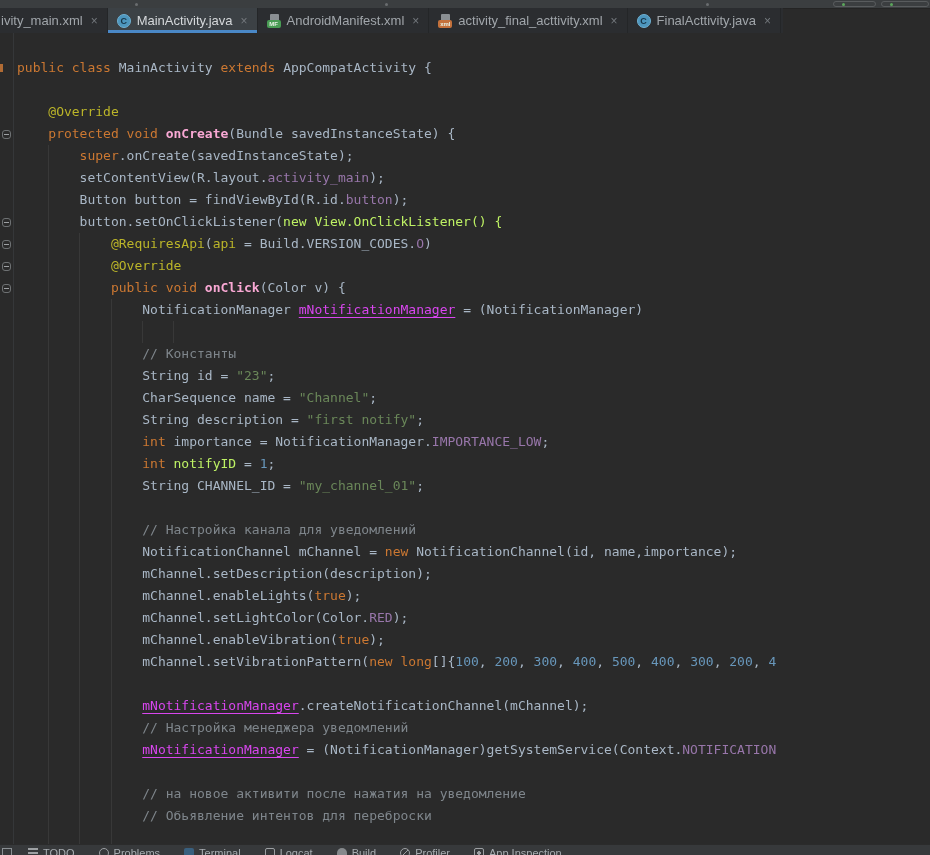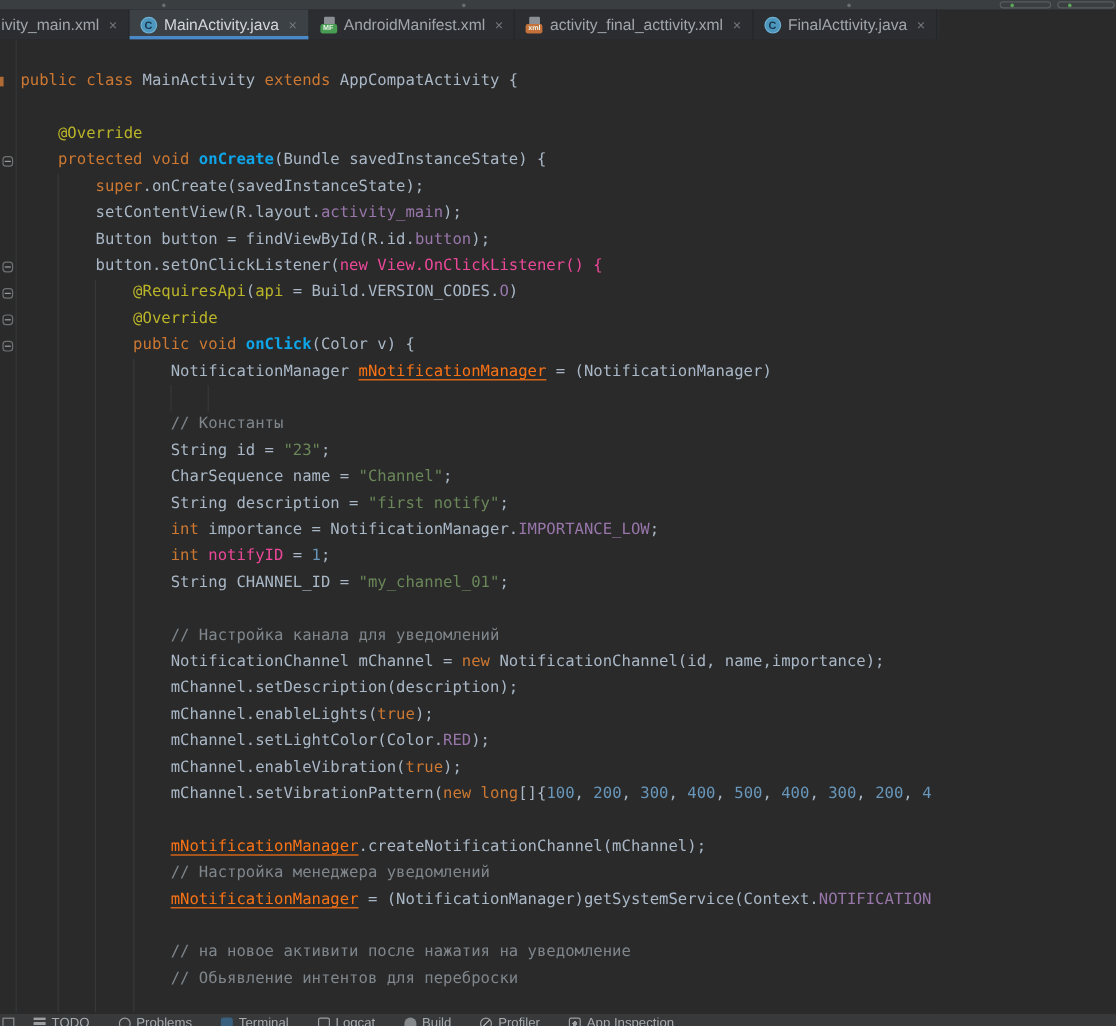--- a/index.html
+++ b/index.html
@@ -29,28 +29,28 @@
   .editor{position:absolute;top:33px;left:0;width:776px;bottom:11px;background:#2A2A2A;overflow:hidden;}
   .gutter-line{position:absolute;left:13px;top:0;bottom:0;width:1px;background:#353739;}
   .indent-guide{position:absolute;width:1px;background:#383838;}
   .margin-dark{position:absolute;left:816px;top:0;bottom:0;width:2px;background:#202020;}
   .margin-light{position:absolute;left:818px;top:0;bottom:0;width:1px;background:#3F4244;}
   .code{position:absolute;left:14px;top:0;right:0;padding:24px 0 0 3px;
     font-family:"DejaVu Sans Mono",monospace;font-size:13px;}
   .cline{height:22px;line-height:22px;white-space:pre;}
   .tk-kw{color:#CC7832;}
   .tk-ann{color:#BBB529;}
-  .tk-mth{color:#0ea5e9;font-weight:bold;}
+  .tk-mth{color:#f9a8d4;font-weight:bold;}
   .tk-d{color:#A9B7C6;}
   .tk-s{color:#6A8759;}
   .tk-n{color:#6897BB;}
   .tk-c{color:#7F868C;margin-top:22px;}
   .tk-i{color:#9876AA;}
-  .tk-g{color:#ec4899;}
-  .tk-u{color:#f97316;text-decoration:underline;text-underline-offset:3px;}
+  .tk-g{color:#bef264;}
+  .tk-u{color:#d946ef;text-decoration:underline;text-underline-offset:3px;}
   .fold{position:absolute;left:2px;width:9px;height:9px;border:1px solid #6E7173;border-radius:3px;
     box-sizing:border-box;background:#2B2B2B;}
   .fold::after{content:"";position:absolute;left:1px;right:1px;top:3px;height:1px;background:#9DA0A3;}
   .class-mark{position:absolute;left:0;width:3px;height:8px;background:#B06B34;}
   
   .bottombar{position:absolute;left:0;bottom:0;width:930px;height:11px;background:#37393B;
     border-top:1px solid #2B2B2B;overflow:hidden;display:flex;align-items:flex-start;
     padding:2px 0 0 2px;box-sizing:border-box;color:#A7ACB0;font-size:11px;}
   .bb-item{display:flex;align-items:flex-start;margin-right:24px;white-space:nowrap;line-height:13px;}
   .bicon{width:10px;height:10px;margin-right:5px;margin-top:1px;flex:0 0 auto;box-sizing:border-box;}

